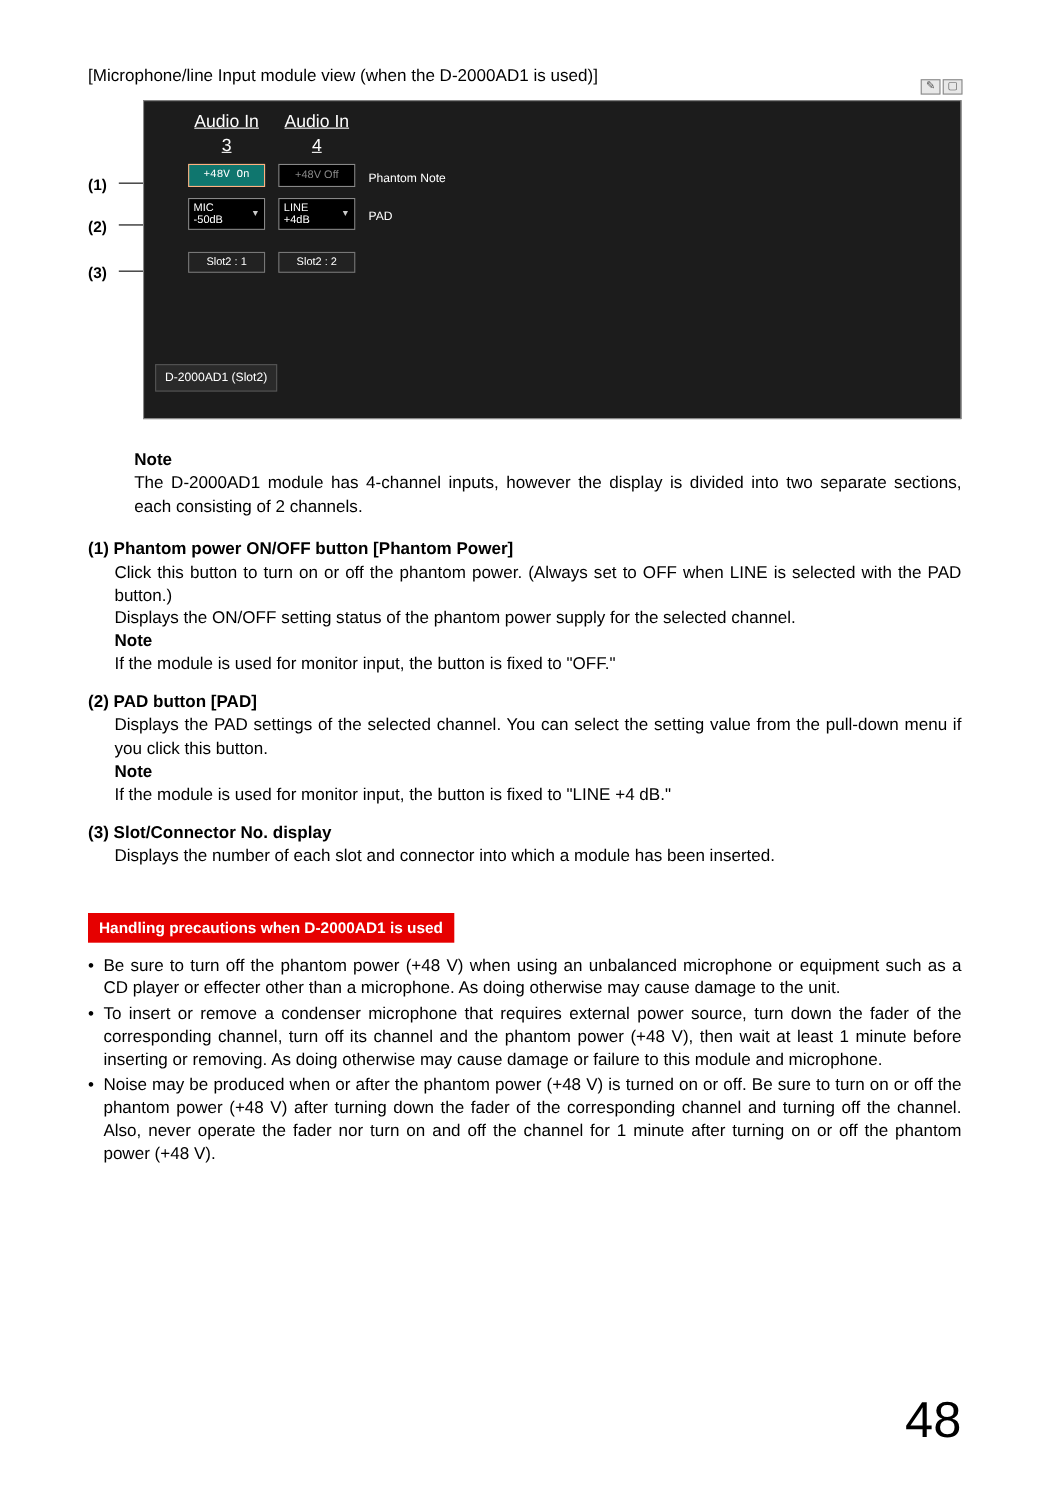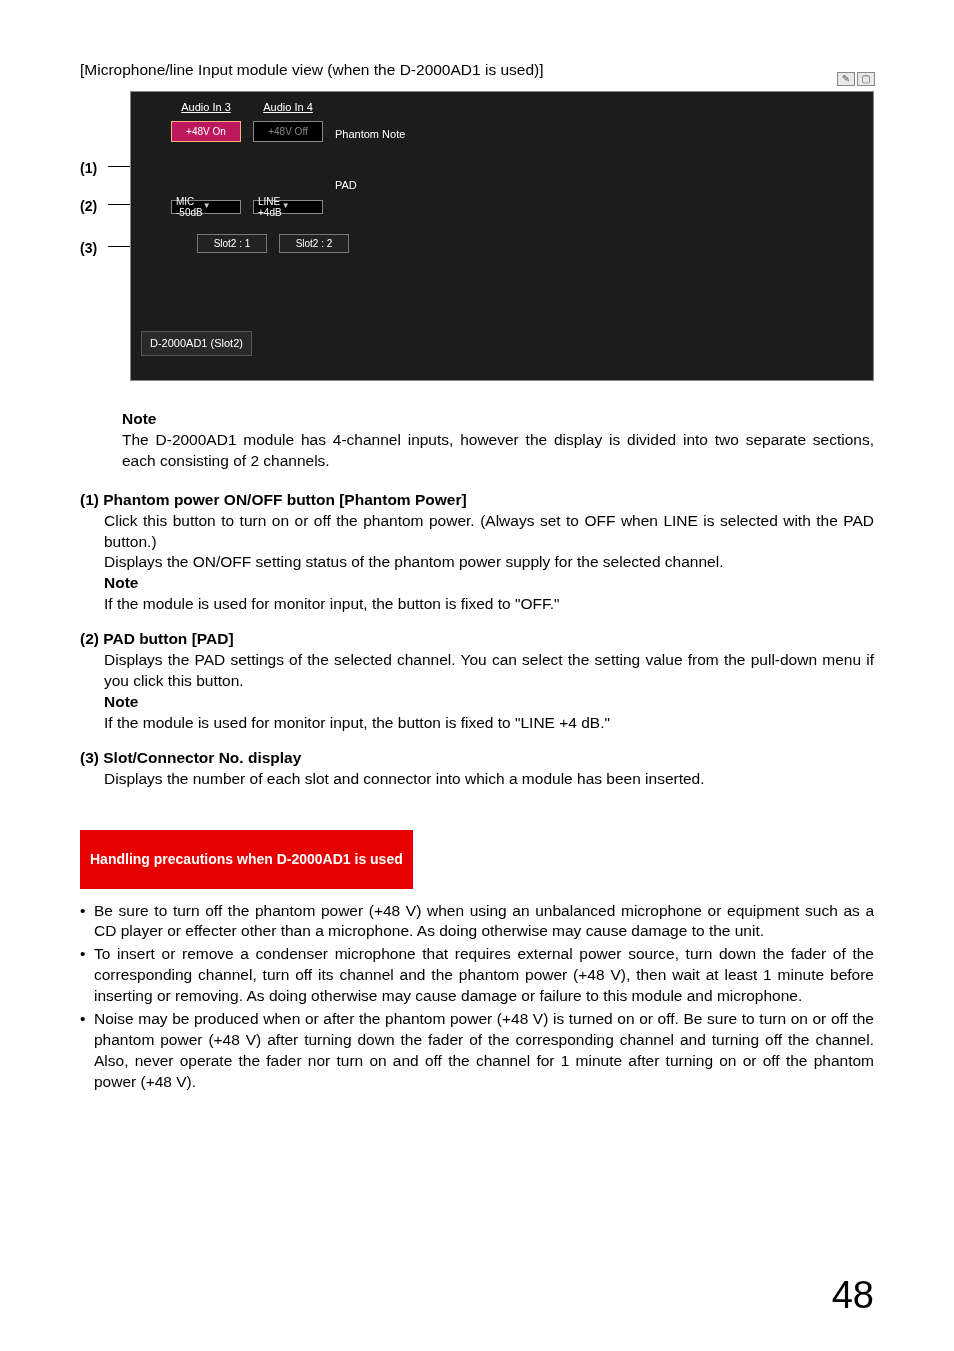--- a/index.html
+++ b/index.html
@@ -64,49 +64,49 @@
     color: #555;
   }
   .colset {
     display: flex;
     gap: 12px;
     padding-left: 40px;
   }
   .col { width: 70px; text-align: center; }
   .col-label {
     color: #fff;
-    font-size: 11px;
+    font-size: 16px;
     text-decoration: underline;
     display: block;
     margin-bottom: 6px;
   }
   .btn {
     display: block;
     width: 100%;
     font-size: 10px;
     line-height: 1.1;
     padding: 4px 2px;
     border: 1px solid #888;
     color: #fff;
     background: #000000;
     margin-bottom: 6px;
     text-align: center;
   }
-  .btn.on { background: #be185d; border-color: #ffb080; }
+  .btn.on { background: #0f766e; border-color: #ffb080; font-family: Liberation Mono, monospace; }
   .btn.off { color: #888; }
   .btn.pad {
     display: flex;
+    justify-content: space-between;
     align-items: center;
     text-align: left;
     padding: 2px 4px;
-    height: 14px;
-    margin-top: 48px;
+    height: 29px;
   }
   .btn.pad .arrow { font-size: 8px; color: #ccc; }
-  .btn.slot { background: #222; border-color: #777; padding: 3px 2px; margin-left: 26px; }
+  .btn.slot { background: #222; border-color: #777; padding: 3px 2px; }
   .rowlabel {
     color: #fff;
     font-size: 11px;
     display: inline-block;
   }
   .rows { display: flex; align-items: center; gap: 12px; padding-left: 40px; }
   .rows .cells { display: flex; gap: 12px; }
   .device-tag {
     position: absolute;
     left: 10px;
@@ -127,41 +127,41 @@
   .item-head { font-weight: bold; }
   .item-body { margin-left: 24px; text-align: justify; }
   .item-body .nt { font-weight: bold; }
 
   .precaution-title {
     display: inline-block;
     background: #e60000;
     color: #fff;
     font-weight: bold;
     font-size: 14px;
-    padding: 20px 10px;
+    padding: 4px 10px;
     margin-top: 26px;
     margin-bottom: 12px;
   }
   ul.prec { list-style: none; padding: 0; margin: 0; }
   ul.prec li {
     text-align: justify;
     position: relative;
     padding-left: 14px;
     margin-bottom: 2px;
   }
   ul.prec li::before {
     content: "•";
     position: absolute;
     left: 0;
   }
   .page-num {
     position: absolute;
     bottom: 30px;
     right: 80px;
-    font-size: 38px;
+    font-size: 46px;
   }
 </style>
 </head>
 <body>
 
 <div class="caption">[Microphone/line Input module view (when the D-2000AD1 is used)]</div>
 
 <div class="figure-wrap">
   <div class="callouts">
     <div class="c1">(1)</div>

